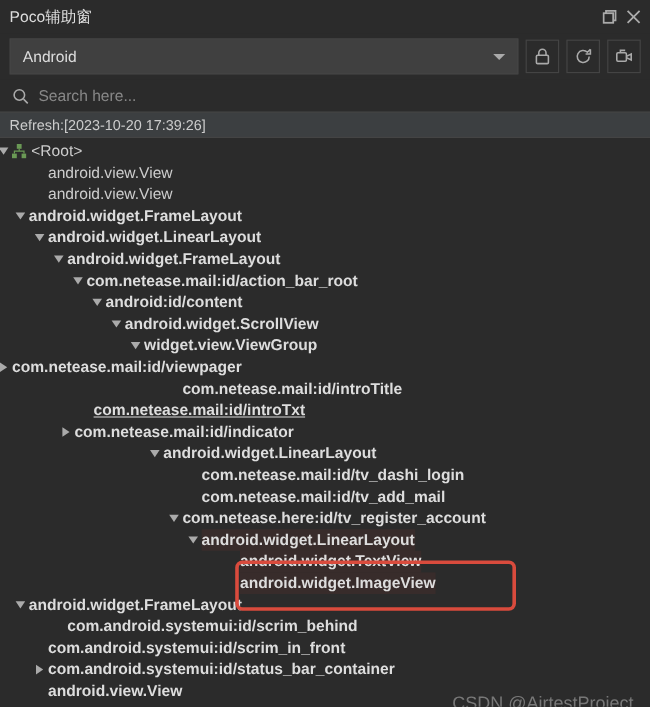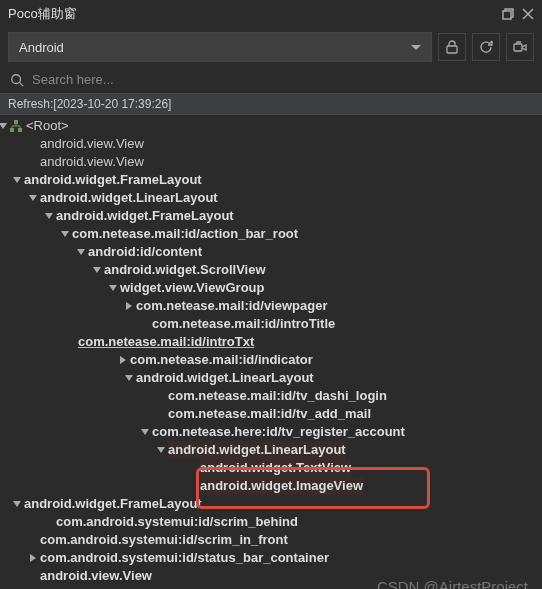--- a/index.html
+++ b/index.html
@@ -122,33 +122,33 @@
         <span class="label bold">android:id/content</span>
       </div>
       <div class="row" style="padding-left: 94px;">
         <span class="toggle open"></span>
         <span class="label bold">android.widget.ScrollView</span>
       </div>
       <div class="row" style="padding-left: 110px;">
         <span class="toggle open"></span>
         <span class="label bold">widget.view.ViewGroup</span>
       </div>
-      <div class="row" style="padding-left: 126px;">
+      <div class="row" style="">
         <span class="toggle "></span>
         <span class="label bold">com.netease.mail:id/viewpager</span>
       </div>
       <div class="row" style="padding-left: 142px;">
         <span class="toggle none"></span>
         <span class="label bold">com.netease.mail:id/introTitle</span>
       </div>
       <div class="row" style="padding-left: 68px; text-decoration: underline;">
         <span class="toggle none"></span>
         <span class="label bold">com.netease.mail:id/introTxt</span>
       </div>
-      <div class="row" style="padding-left: 120px;">
+      <div class="row" style="padding-left: 52px;">
         <span class="toggle "></span>
         <span class="label bold">com.netease.mail:id/indicator</span>
       </div>
       <div class="row" style="padding-left: 126px;">
         <span class="toggle open"></span>
         <span class="label bold">android.widget.LinearLayout</span>
       </div>
       <div class="row" style="padding-left: 158px;">
         <span class="toggle none"></span>
         <span class="label bold">com.netease.mail:id/tv_dashi_login</span>

